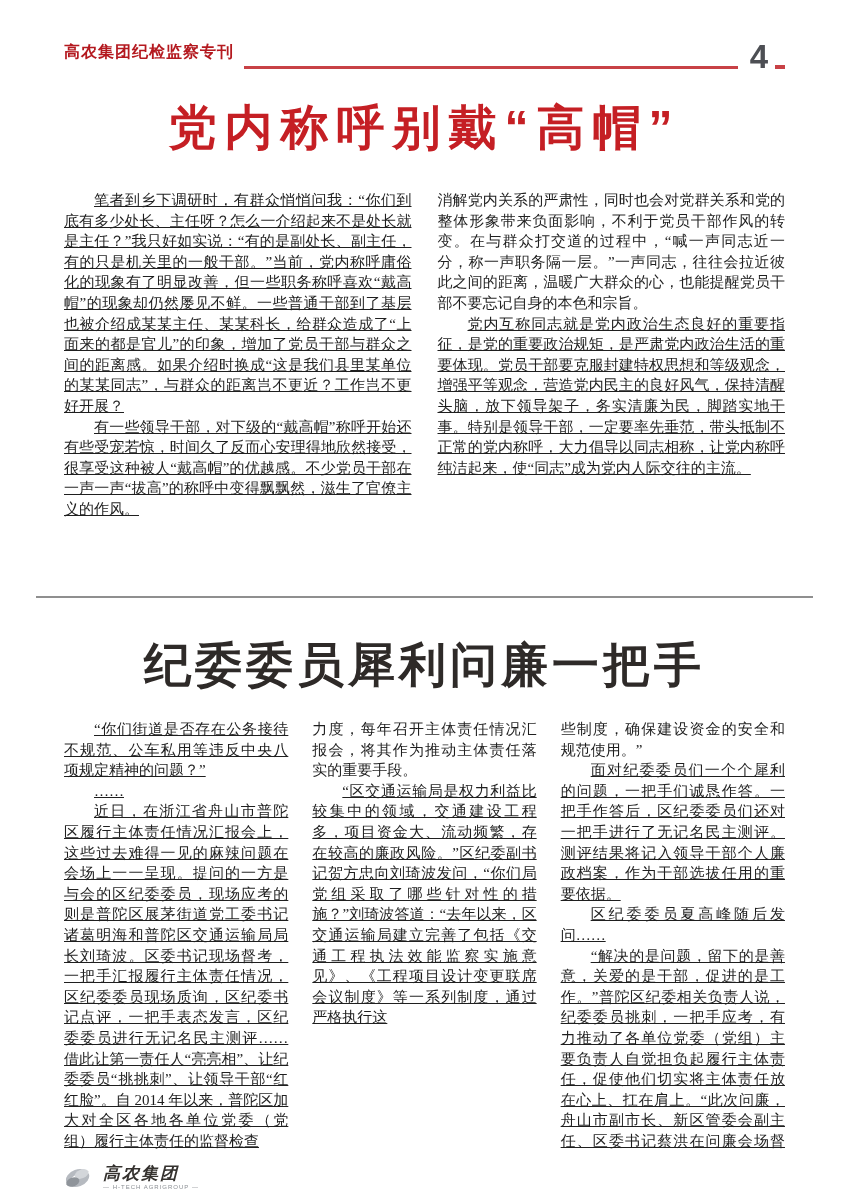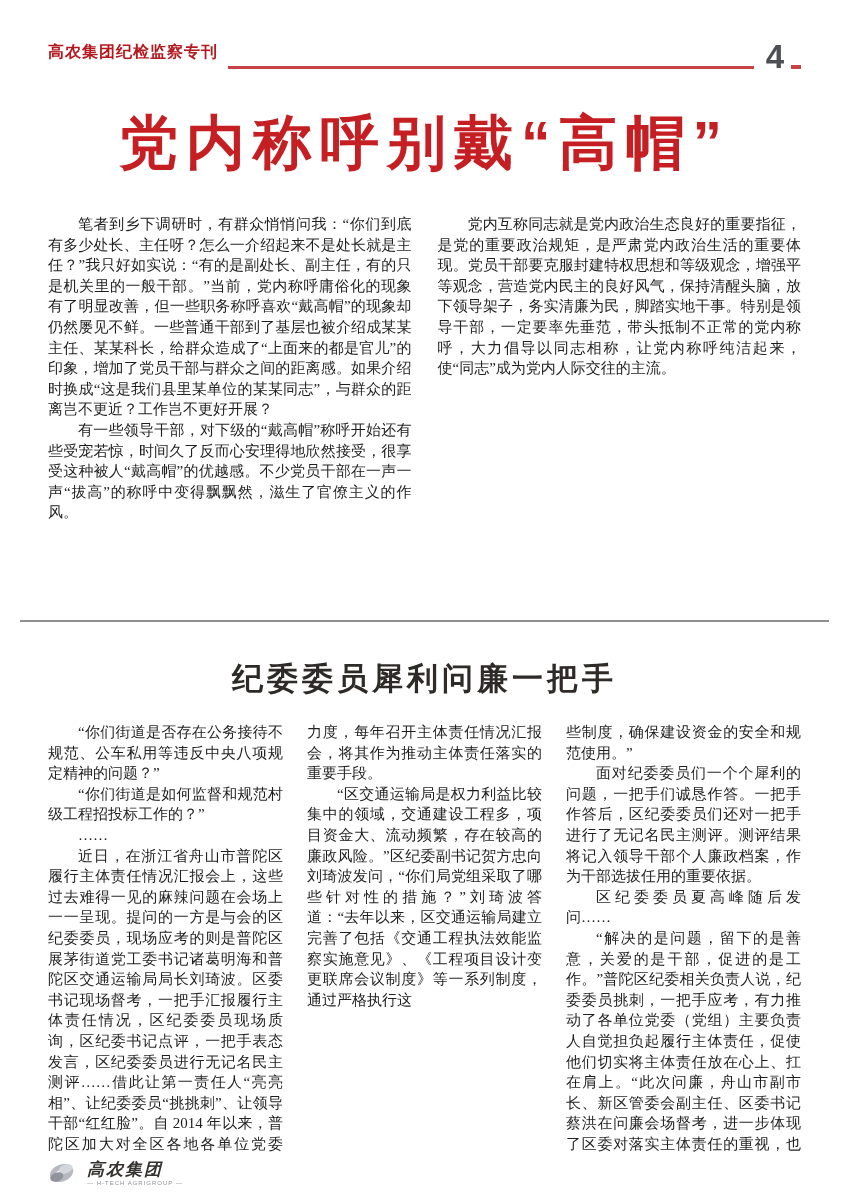--- a/index.html
+++ b/index.html
@@ -2,57 +2,57 @@
 <html><head>
 <meta charset="utf-8">
 <style>
   * { margin:0; padding:0; box-sizing:border-box; }
   html,body { background:#ffffff; }
   body {
     width:849px; height:1200px; position:relative; overflow:hidden;
     font-family:"Liberation Serif","DejaVu Serif",serif;
     color:#1f1f1f;
   }
-  .page { padding:0 48px; }
+  .page { padding:0 64px; }
 
   
   .masthead-row { display:flex; align-items:flex-end; margin-top:42px; }
   .masthead-title {
     font-family:"Liberation Sans","DejaVu Sans",sans-serif;
     font-weight:bold; font-size:16px; color:#b4191f;
     letter-spacing:1px; padding-bottom:7px; white-space:nowrap;
   }
   .masthead-line { flex:1; height:3px; background:#c84146; margin:0 12px 1px 10px; }
   .page-number {
     font-family:"Liberation Sans","DejaVu Sans",sans-serif;
     font-weight:bold; font-size:33px; line-height:0.82; color:#4d4f54;
   }
   .page-number-dash { width:10px; height:4px; background:#c84146; margin:0 0 1px 7px; }
 
   
   .article-title {
     font-family:"Liberation Sans","DejaVu Sans",sans-serif;
     font-weight:900; text-align:center; white-space:nowrap;
   }
-  .title-red  { margin-top:34px; font-size:59px; letter-spacing:8px; color:#c51f24; }
-  .title-black{ margin-top:36px; font-size:31px; letter-spacing:4px; color:#2e2a28; }
+  .title-red  { margin-top:26px; font-size:48px; letter-spacing:8px; color:#c51f24; }
+  .title-black{ margin-top:36px; font-size:47px; letter-spacing:4px; color:#2e2a28; }
 
   
   .cols { display:flex; overflow:hidden; }
   .cols-2 { margin-top:30px; gap:26px; height:376px; }
   .cols-3 { margin-top:22px; gap:24px; height:430px; }
   .col { flex:1; min-width:0; }
   .para { font-size:15px; line-height:20.6px; text-align:justify; }
-  .para.indent { text-indent:2em; }
+  .para.indent { text-indent:2em;text-decoration:underline; }
 
   
   .article-divider { border:none; border-top:2px solid #8f8f8f; margin:30px -28px 0 -28px; }
 
   
-  .footer-logo { display:flex; align-items:center; gap:7px; margin-top:8px; }
+  .footer-logo { display:flex; align-items:flex-start; gap:7px; margin-top:16px; }
   .logo-mark { width:32px; height:26px; flex:0 0 auto; }
   .logo-text-wrap { display:flex; flex-direction:column; }
   .logo-name {
     font-family:"Liberation Sans","DejaVu Sans",sans-serif;
     font-weight:900; font-style:italic; font-size:17px; line-height:1;
     color:#35322f; letter-spacing:2px;
   }
   .logo-tagline {
     font-family:"Liberation Sans","DejaVu Sans",sans-serif;
     font-size:6px; color:#8b8f94; letter-spacing:1px; margin-top:2px;
@@ -71,33 +71,33 @@
   </div>
 
   <div>
     <h1 class="article-title title-red">党内称呼别戴“高帽”</h1>
     <div class="cols cols-2">
       <div class="col">
           <p class="para indent">笔者到乡下调研时，有群众悄悄问我：“你们到底有多少处长、主任呀？怎么一介绍起来不是处长就是主任？”我只好如实说：“有的是副处长、副主任，有的只是机关里的一般干部。”当前，党内称呼庸俗化的现象有了明显改善，但一些职务称呼喜欢“戴高帽”的现象却仍然屡见不鲜。一些普通干部到了基层也被介绍成某某主任、某某科长，给群众造成了“上面来的都是官儿”的印象，增加了党员干部与群众之间的距离感。如果介绍时换成“这是我们县里某单位的某某同志”，与群众的距离岂不更近？工作岂不更好开展？</p>
           <p class="para indent">有一些领导干部，对下级的“戴高帽”称呼开始还有些受宠若惊，时间久了反而心安理得地欣然接受，很享受这种被人“戴高帽”的优越感。不少党员干部在一声一声“拔高”的称呼中变得飘飘然，滋生了官僚主义的作风。</p>
         </div>
       <div class="col">
+          <p class="para">消解党内关系的严肃性，同时也会对党群关系和党的整体形象带来负面影响，不利于党员干部作风的转变。在与群众打交道的过程中，“喊一声同志近一分，称一声职务隔一层。”一声同志，往往会拉近彼此之间的距离，温暖广大群众的心，也能提醒党员干部不要忘记自身的本色和宗旨。</p>
           <p class="para indent">党内互称同志就是党内政治生态良好的重要指征，是党的重要政治规矩，是严肃党内政治生活的重要体现。党员干部要克服封建特权思想和等级观念，增强平等观念，营造党内民主的良好风气，保持清醒头脑，放下领导架子，务实清廉为民，脚踏实地干事。特别是领导干部，一定要率先垂范，带头抵制不正常的党内称呼，大力倡导以同志相称，让党内称呼纯洁起来，使“同志”成为党内人际交往的主流。</p>
         </div>
     </div>
   </div>
 
   <hr class="article-divider">
 
   <div>
     <h1 class="article-title title-black">纪委委员犀利问廉一把手</h1>
     <div class="cols cols-3">
       <div class="col">
           <p class="para indent">“你们街道是否存在公务接待不规范、公车私用等违反中央八项规定精神的问题？”</p>
-          <p class="para indent">“你们街道是如何监督和规范村级工程招投标工作的？”</p>
           <p class="para indent">……</p>
           <p class="para indent">近日，在浙江省舟山市普陀区履行主体责任情况汇报会上，这些过去难得一见的麻辣问题在会场上一一呈现。提问的一方是与会的区纪委委员，现场应考的则是普陀区展茅街道党工委书记诸葛明海和普陀区交通运输局局长刘琦波。区委书记现场督考，一把手汇报履行主体责任情况，区纪委委员现场质询，区纪委书记点评，一把手表态发言，区纪委委员进行无记名民主测评……借此让第一责任人“亮亮相”、让纪委委员“挑挑刺”、让领导干部“红红脸”。自 2014 年以来，普陀区加大对全区各地各单位党委（党组）履行主体责任的监督检查</p>
         </div>
       <div class="col">
           <p class="para">力度，每年召开主体责任情况汇报会，将其作为推动主体责任落实的重要手段。</p>
           <p class="para indent">“区交通运输局是权力利益比较集中的领域，交通建设工程多，项目资金大、流动频繁，存在较高的廉政风险。”区纪委副书记贺方忠向刘琦波发问，“你们局党组采取了哪些针对性的措施？”刘琦波答道：“去年以来，区交通运输局建立完善了包括《交通工程执法效能监察实施意见》、《工程项目设计变更联席会议制度》等一系列制度，通过严格执行这</p>
         </div>
       <div class="col">
           <p class="para">些制度，确保建设资金的安全和规范使用。”</p>
           <p class="para indent">面对纪委委员们一个个犀利的问题，一把手们诚恳作答。一把手作答后，区纪委委员们还对一把手进行了无记名民主测评。测评结果将记入领导干部个人廉政档案，作为干部选拔任用的重要依据。</p>

